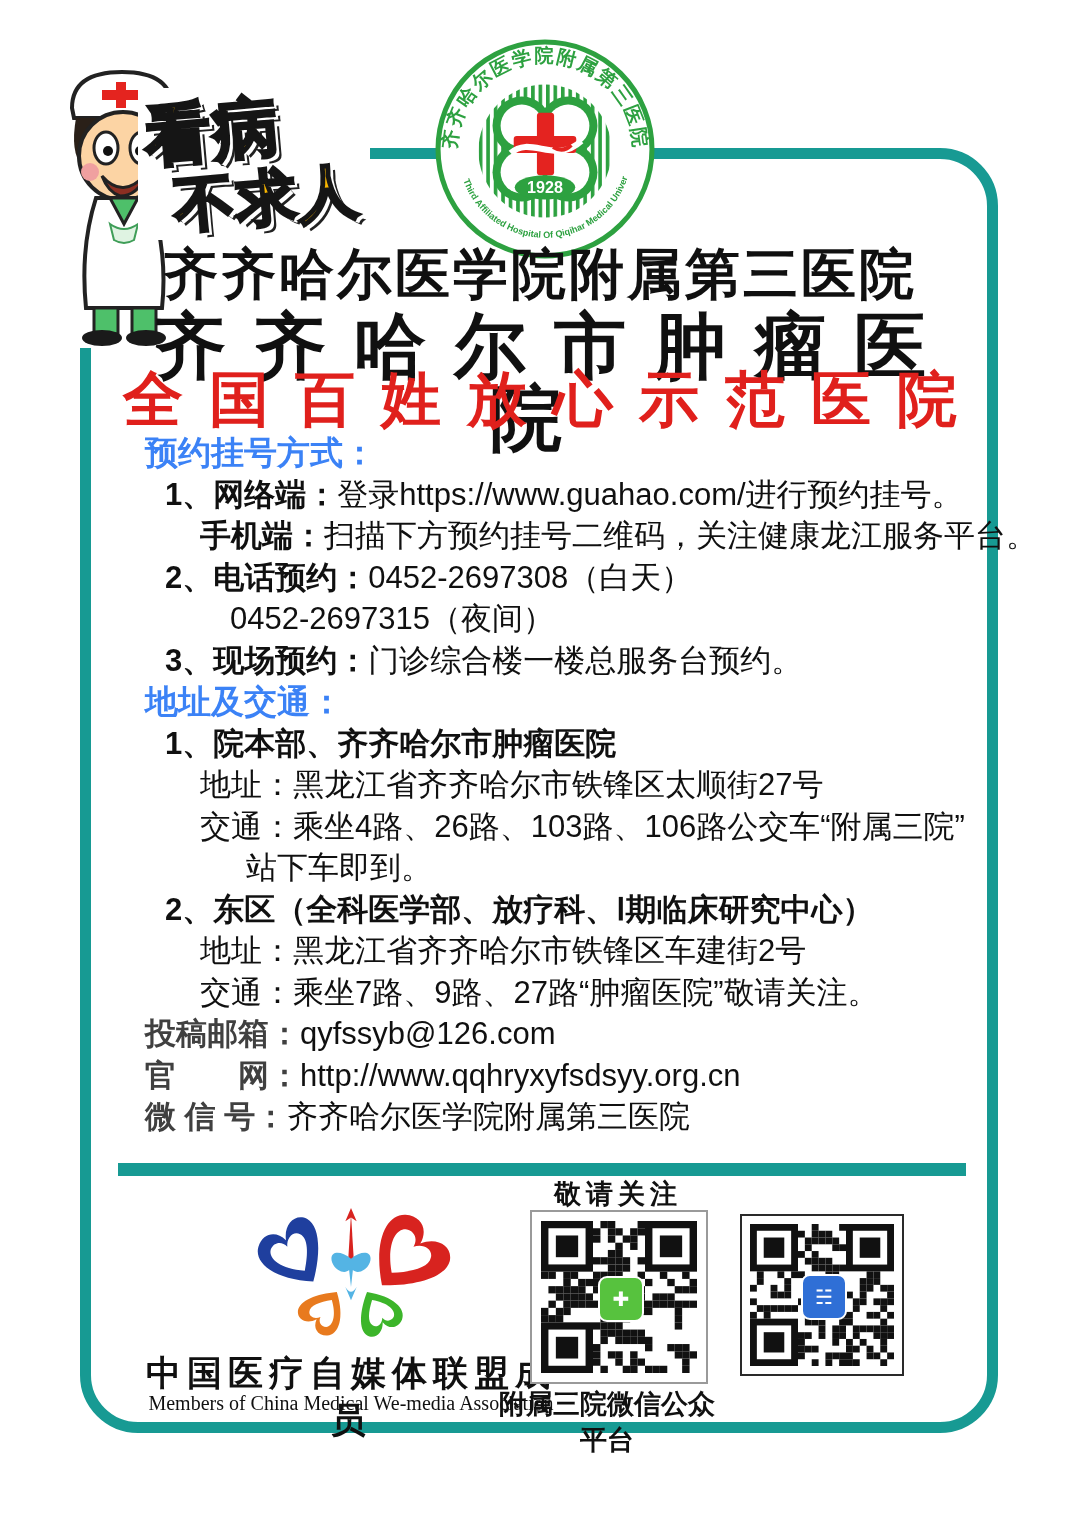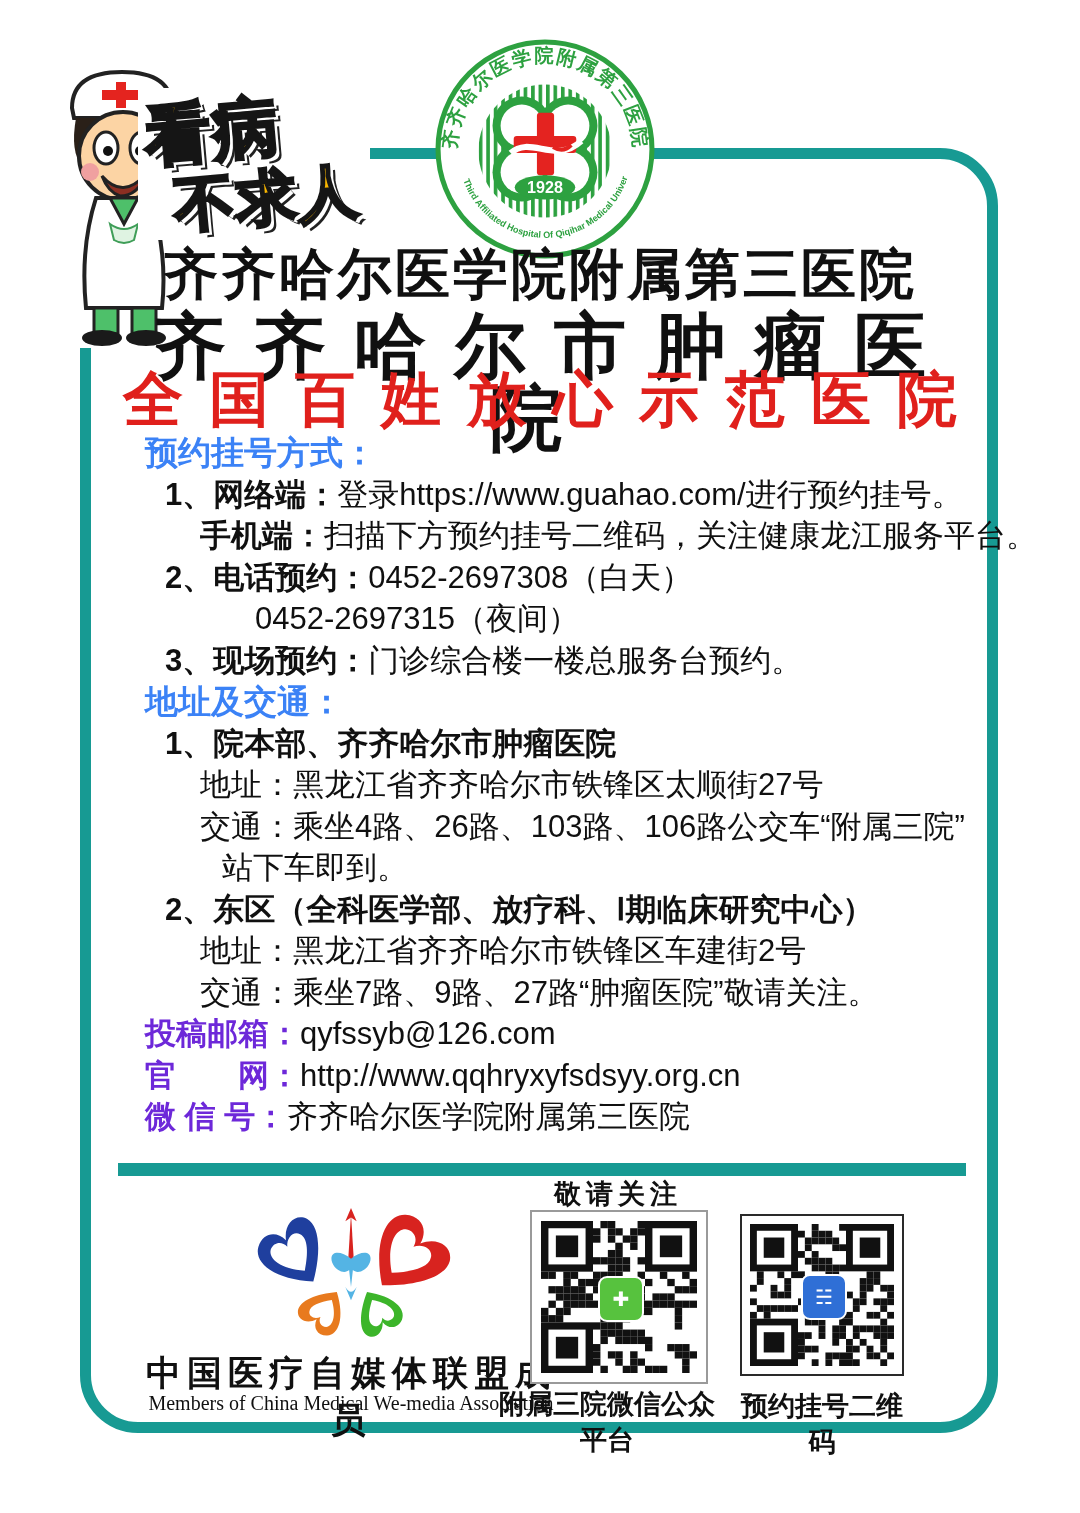--- a/index.html
+++ b/index.html
@@ -28,23 +28,23 @@
           letter-spacing:28px;text-indent:28px;}
   .banner{position:absolute;left:90px;top:370px;width:900px;text-align:center;color:#e0201c;
           font-weight:800;font-size:60px;line-height:1;letter-spacing:26px;text-indent:26px;}
   
   .content{position:absolute;left:145px;top:432px;width:790px;}
   .row{font-size:31px;line-height:41.5px;white-space:nowrap;font-weight:500;}
   .red{color:#3b82f6;font-weight:700;}
   .b{font-weight:700;}
   .num{margin-left:20px;}
   .ind1{margin-left:55px;}
-  .ind2{margin-left:110px;}
-  .ind3{margin-left:77px;}
-  .clabel{display:inline-block;min-width:142px;color:#6d28d9;font-weight:700;}
+  .ind2{margin-left:85px;}
+  .ind3{margin-left:101px;}
+  .clabel{display:inline-block;min-width:142px;color:#404040;font-weight:700;}
   .rhead{font-size:33px;}
   
   .divider{position:absolute;left:118px;top:1163px;width:848px;height:13px;background:#179a93;}
   
   .butterfly{position:absolute;left:238px;top:1196px;width:226px;height:152px;}
   .assoc-cn{position:absolute;left:128px;top:1350px;width:446px;text-align:center;
             font-size:35px;font-weight:700;letter-spacing:6px;}
   .assoc-en{position:absolute;left:128px;top:1392px;width:446px;text-align:center;
             font-family:"Liberation Serif",serif;font-size:20px;font-weight:400;}
   .follow{position:absolute;left:528px;top:1176px;width:180px;text-align:center;
@@ -526,15 +526,14 @@
           <rect x="9.523809523809524" y="9.523809523809524" width="14.285714285714285" height="14.285714285714285" fill="#111"></rect>
           <rect x="66.66666666666667" y="0" width="33.333333333333336" height="33.333333333333336" fill="#111"></rect>
           <rect x="71.42857142857143" y="4.761904761904762" width="23.80952380952381" height="23.80952380952381" fill="#fff"></rect>
           <rect x="76.19047619047619" y="9.523809523809524" width="14.285714285714285" height="14.285714285714285" fill="#111"></rect>
           <rect x="0" y="66.66666666666667" width="33.333333333333336" height="33.333333333333336" fill="#111"></rect>
           <rect x="4.761904761904762" y="71.42857142857143" width="23.80952380952381" height="23.80952380952381" fill="#fff"></rect>
           <rect x="9.523809523809524" y="76.19047619047619" width="14.285714285714285" height="14.285714285714285" fill="#111"></rect>
         </svg></div>
     <div class="qricon blue">☵</div>
   </div>
-  <div class="qr2label">预约挂号二维码</div>
 
 </div>
 
 </body></html>

